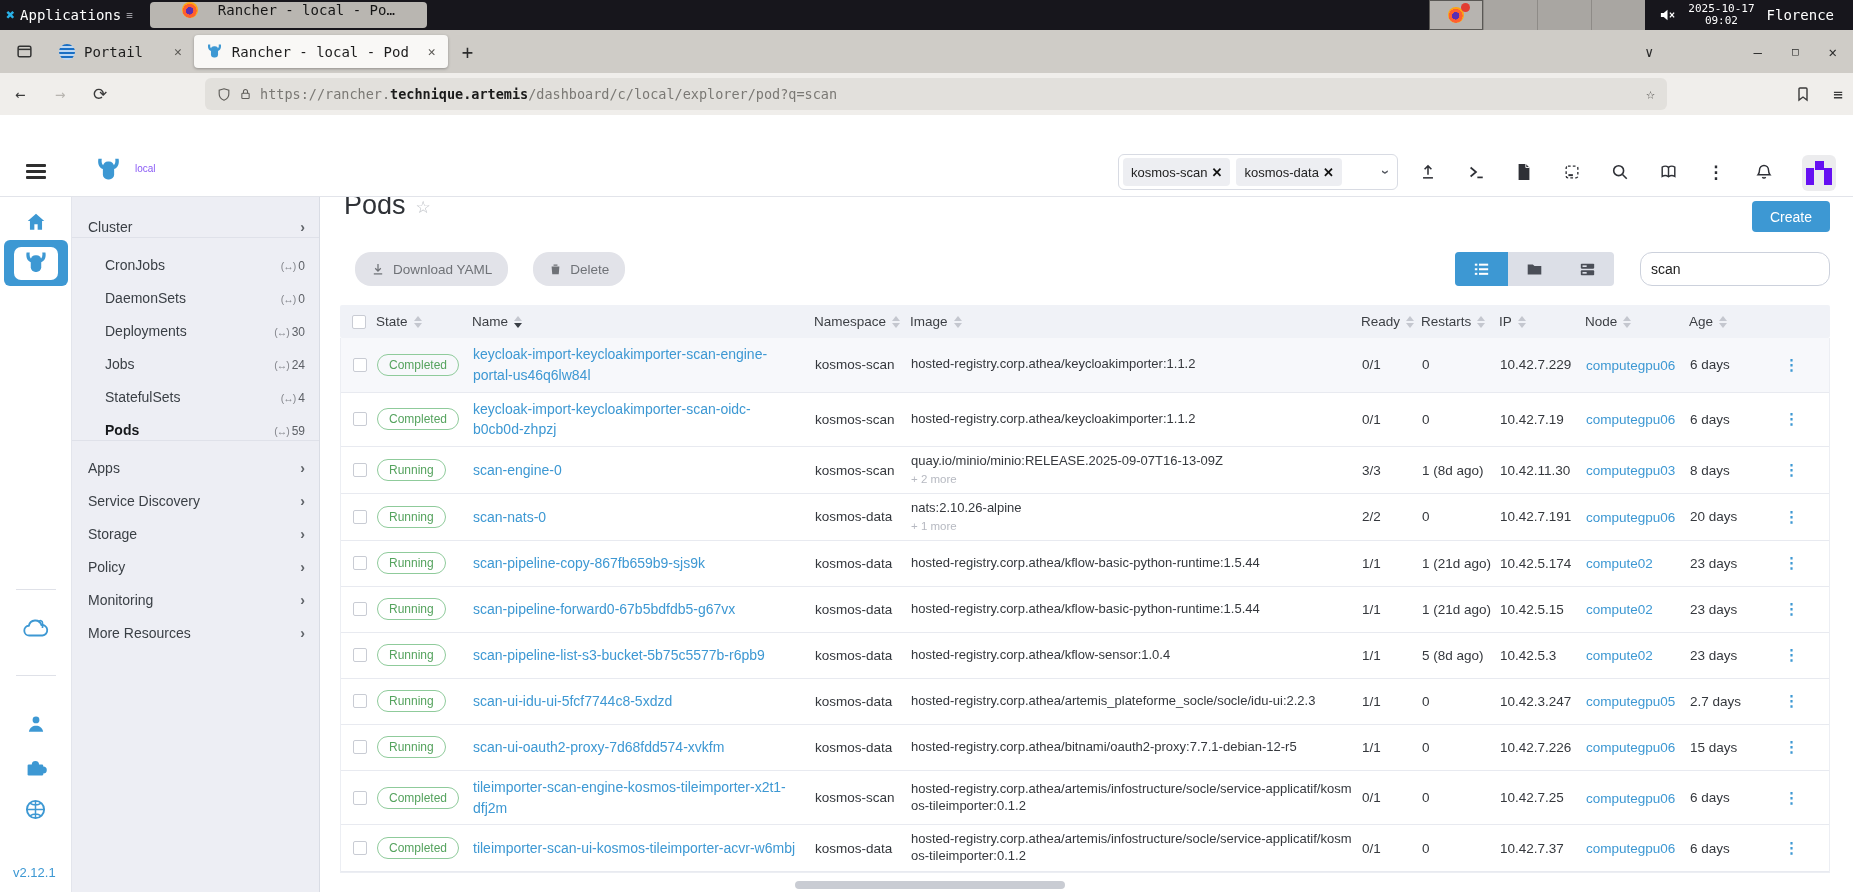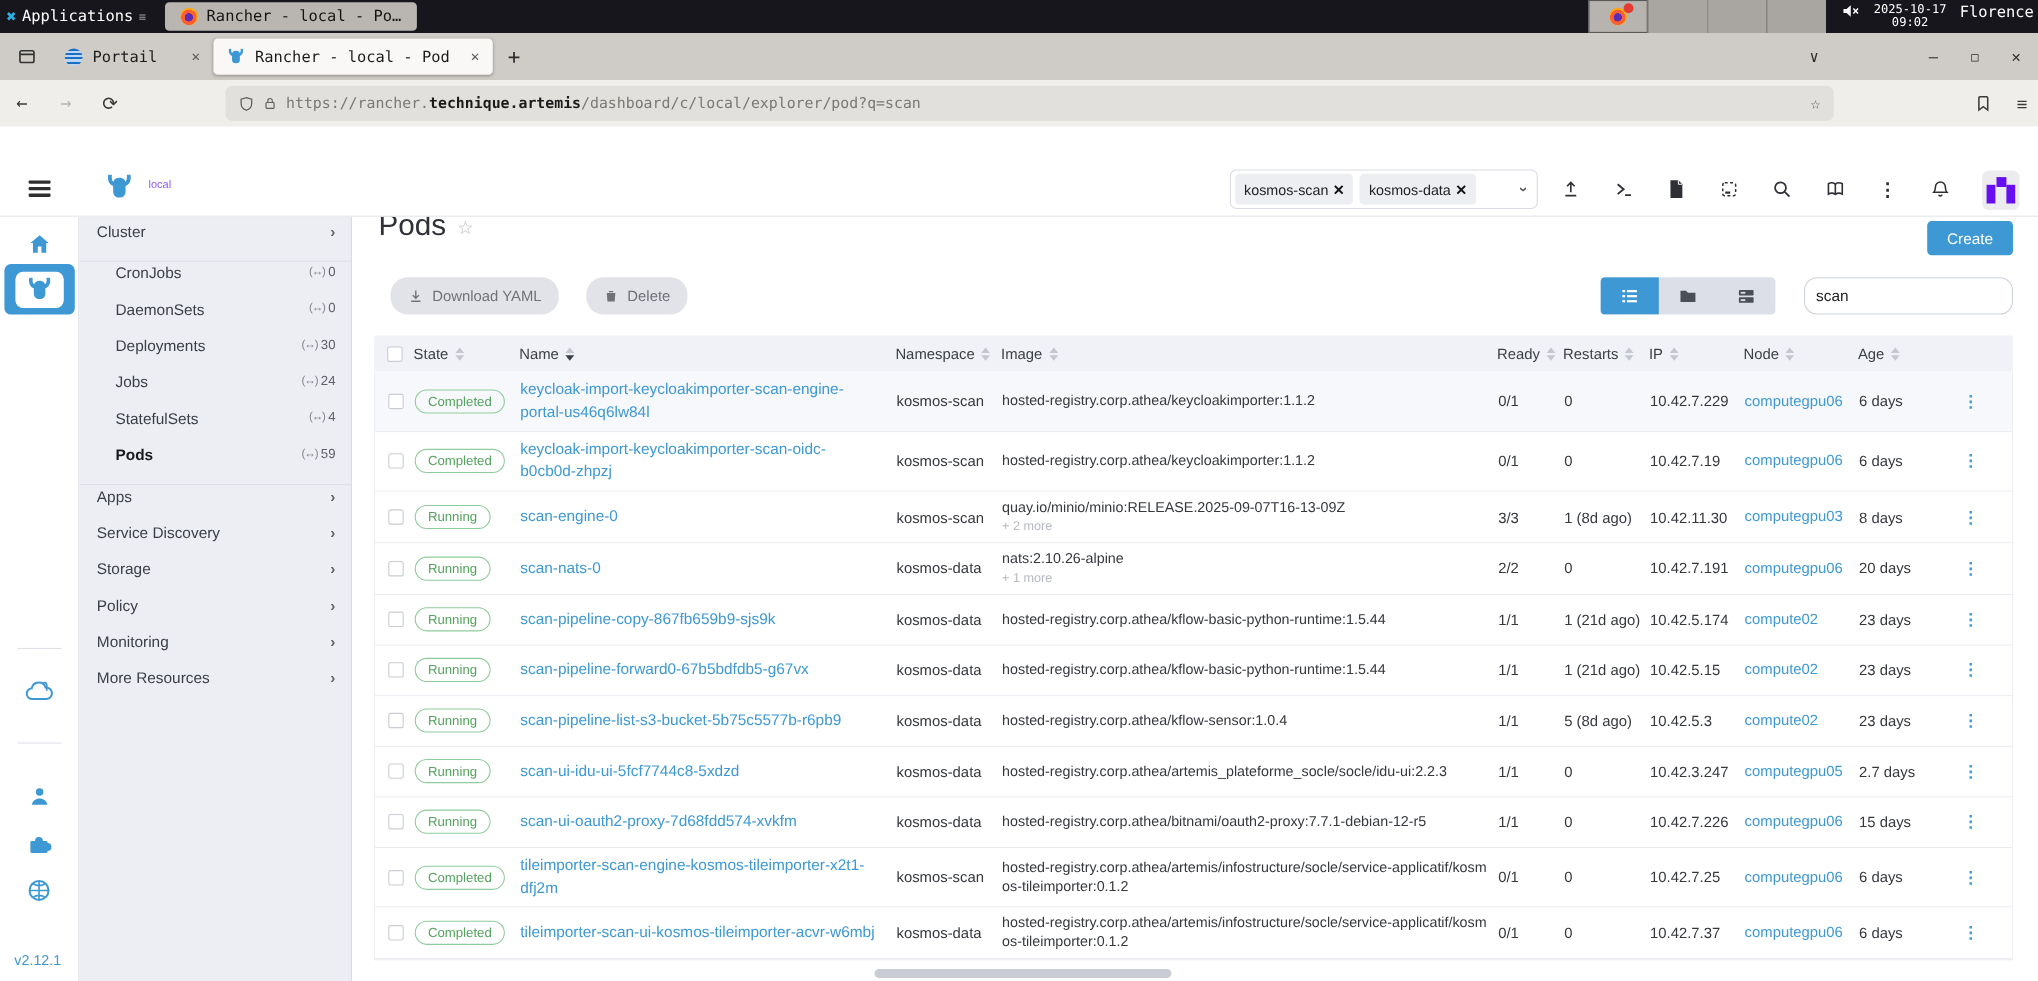--- a/index.html
+++ b/index.html
@@ -8,30 +8,30 @@
          font-family:"Liberation Sans",sans-serif;color:#2f3237}
   svg{display:block}
 
   
   #sysbar{position:absolute;top:0;left:0;right:0;height:30px;background:#17161c;color:#fff;
           display:flex;align-items:center;font-family:"DejaVu Sans Mono",monospace;font-size:14px}
   #apps{display:flex;align-items:center;gap:5px;padding-left:6px}
   #apps .x{color:#29b0e6;font-size:15px;font-weight:bold}
   #apps .dots{color:#9b9aa0;font-size:11px;letter-spacing:1px}
   #winbtn{margin-left:16px;height:26px;background:#b9b6b1;color:#141414;border-radius:4px;
-          display:flex;align-items:center;gap:8px;padding:0 14px}
+          display:flex;gap:20px;padding:0 32px}
   .fficon{width:16px;height:16px;border-radius:50%;
           background:radial-gradient(circle at 48% 55%,#5b2db3 0 30%,#ff5f2e 32% 56%,#ffa312 58% 100%)}
   #sysspacer{flex:1}
   #taskbar{display:flex;height:30px}
   .slot{width:54px;height:30px;background:#a9a6a2;border-left:1px solid #8e8b87;position:relative;
         display:flex;align-items:center;justify-content:center}
   .slot.active{background:#b7b4b0;border:1px solid #5a5855}
   .notifdot{position:absolute;top:2px;right:12px;width:9px;height:9px;border-radius:50%;background:#e23c32}
-  #sysright{display:flex;align-items:flex-start;gap:12px;padding:0 4px 0 14px}
+  #sysright{display:flex;align-items:center;gap:12px;padding:0 19px 0 14px}
   #clock{text-align:center;font-size:11px;line-height:12px}
   #username{font-size:14px}
 
   
   #tabbar{position:absolute;top:30px;left:0;right:0;height:43px;background:#cfccc7;
           display:flex;align-items:center;font-family:"DejaVu Sans Mono",monospace;font-size:14px;color:#1c1c1c}
   #tablist{margin:0 14px 0 16px}
   .tab{height:33px;border-radius:4px;display:flex;align-items:center;gap:9px;padding:0 12px}
   .tab .close{color:#5c5a56;font-size:13px;margin-left:22px}
   .tab.active{background:#f9f8f6;box-shadow:0 1px 3px rgba(0,0,0,.3)}
@@ -88,21 +88,21 @@
   #railcluster{position:absolute;left:4px;top:43px;width:64px;height:46px;background:#3d98d3;border-radius:6px;
                display:flex;align-items:center;justify-content:center}
   #railcluster .inner{width:44px;height:33px;background:#fff;border-radius:7px;display:flex;align-items:center;
                       justify-content:center;color:#3d98d3}
   .raildiv{position:absolute;left:16px;width:40px;border-top:1px solid #dfe1e8}
   #version{position:absolute;left:13px;bottom:12px;font-size:13px;color:#3d98d3}
 
   
   #sidemenu{position:absolute;top:50px;left:72px;width:248px;bottom:0;background:#edeef4;border-right:1px solid #d9dce4;
             padding-top:5px;font-size:14px}
-  .sitem{height:33px;display:flex;align-items:flex-start;padding:0 14px 0 16px;color:#3a3f45}
+  .sitem{height:33px;display:flex;align-items:flex-end;padding:0 14px 0 16px;color:#3a3f45}
   .sitem.sub{padding-left:33px}
   .sitem.active .lbl{font-weight:bold;color:#17191c}
   .sitem .right{margin-left:auto;display:flex;align-items:center;gap:5px}
   .chev{color:#5f6368;font-weight:bold;font-size:14px}
   .chev.down{transform:rotate(90deg)}
   .cnt{color:#5d6066;font-size:12px;display:flex;align-items:center;gap:3px}
   .cnt .cico{font-size:10.5px;color:#84868c;letter-spacing:-1px}
   .sep{border-bottom:1px solid #dfe1e9;margin:2px 0}
 
   

